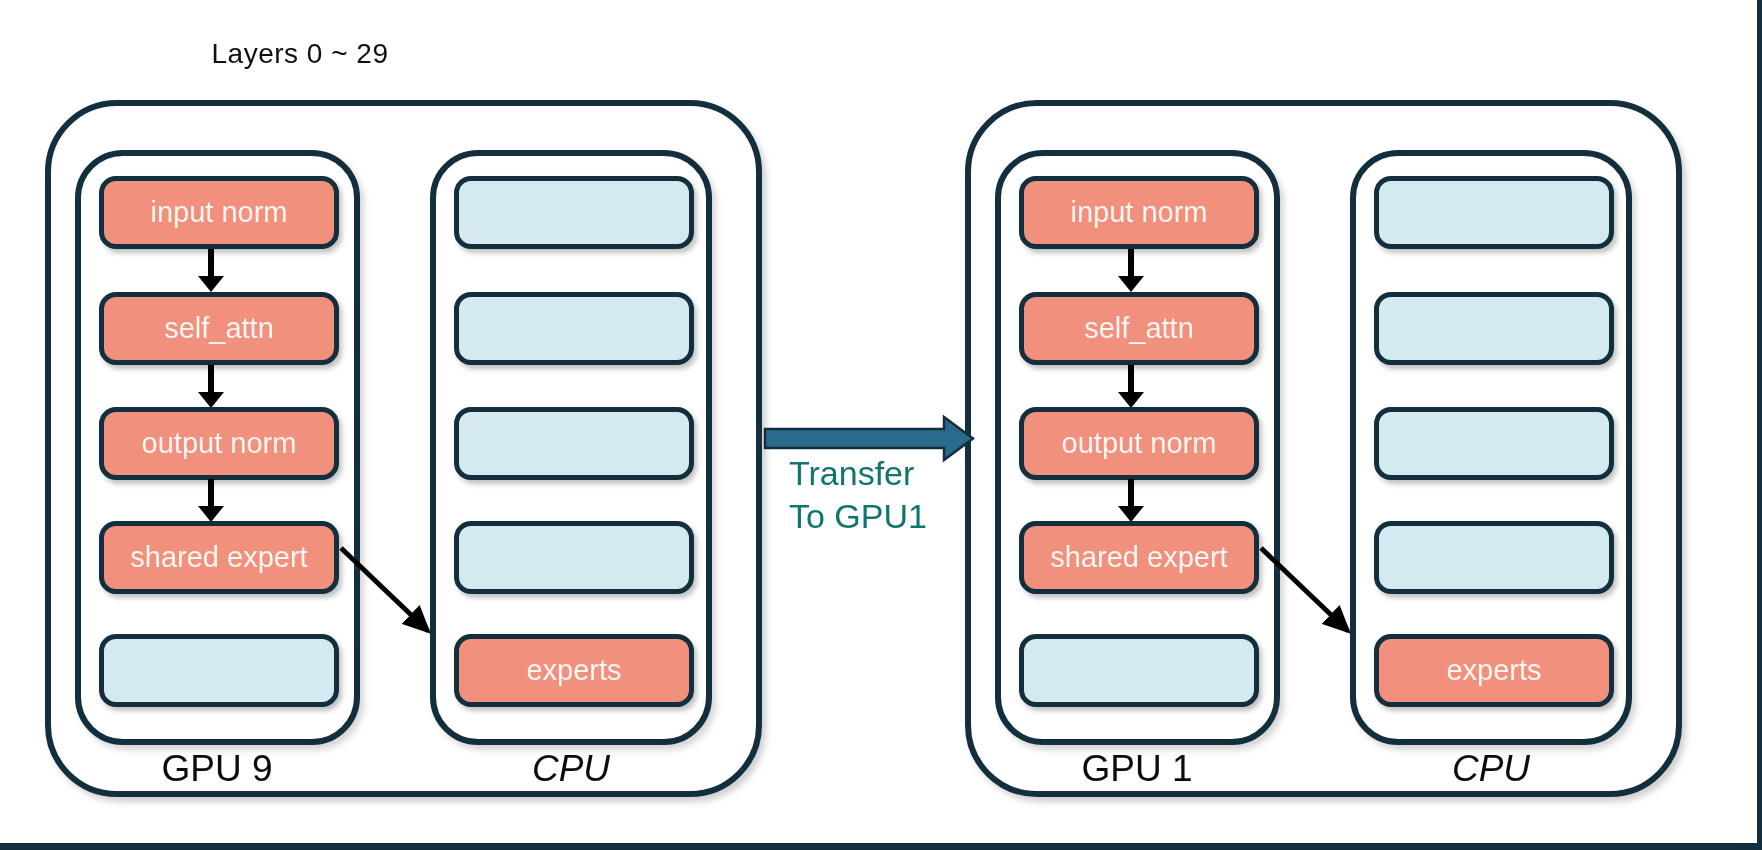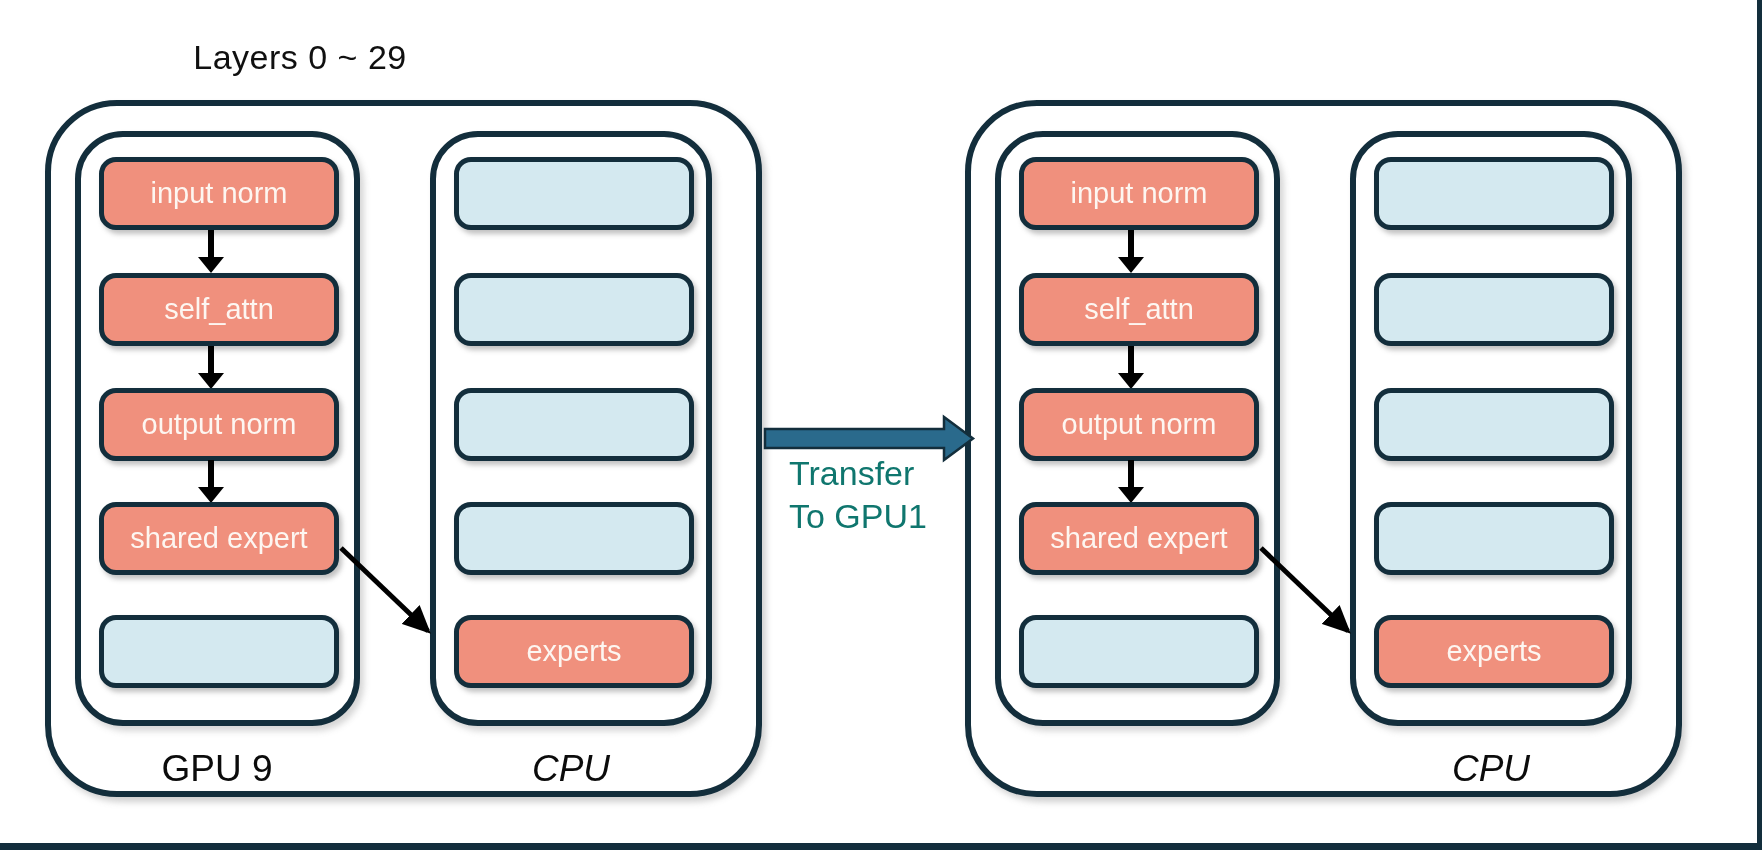--- a/index.html
+++ b/index.html
@@ -6,32 +6,32 @@
   .canvas{
     position:relative;width:1762px;height:850px;background:#fff;overflow:hidden;
     font-family:"Liberation Sans", sans-serif;
   }
   
   .group{position:absolute;top:0;width:720px;height:850px;}
   .ga{left:45px;}
   .gb{left:965px;}
   .gtitle{
     position:absolute;top:38px;width:500px;text-align:center;
-    font-size:34px;font-weight:500;color:#101010;letter-spacing:.5px;
+    font-size:28px;font-weight:500;color:#101010;letter-spacing:.5px;
   }
   .ga .gtitle{left:5px;}
   .gb .gtitle{left:65px;}
   .outer{
     position:absolute;left:0;top:100px;width:717px;height:697px;
     border:6px solid var(--outline,#132E3C);border-radius:72px;
     box-shadow:4px 5px 6px rgba(120,120,120,.35);
     box-sizing:border-box;background:#fff;
   }
   .inner{
-    position:absolute;top:25px;height:595px;
+    position:absolute;top:44px;height:595px;
     border:6px solid var(--outline,#132E3C);border-radius:48px;
     box-shadow:4px 5px 6px rgba(120,120,120,.3);
     box-sizing:border-box;background:#fff;
   }
   .inner.gpu{left:24px;width:285px;}
   .inner.cpu{left:379px;width:282px;}
   
   .slot{
     position:absolute;left:18px;width:240px;height:73px;
     border:5px solid var(--outline,#132E3C);border-radius:17px;
@@ -156,20 +156,21 @@
             <span class="slot-label"></span>
           </div>
         <div class="slot empty s4">
             <span class="slot-label"></span>
           </div>
         <div class="slot module s5">
             <span class="slot-label">experts</span>
           </div>
       </div>
     </div>
+    <div class="devlabel gpulabel">GPU 1</div>
     <div class="devlabel cpulabel">CPU</div>
   </div>
 
   <div class="transfer-label">
     <div>Transfer</div>
     <div>To GPU1</div>
   </div>
 
   <svg class="overlay" viewBox="0 0 1762 850" xmlns="http://www.w3.org/2000/svg">
     <defs>

